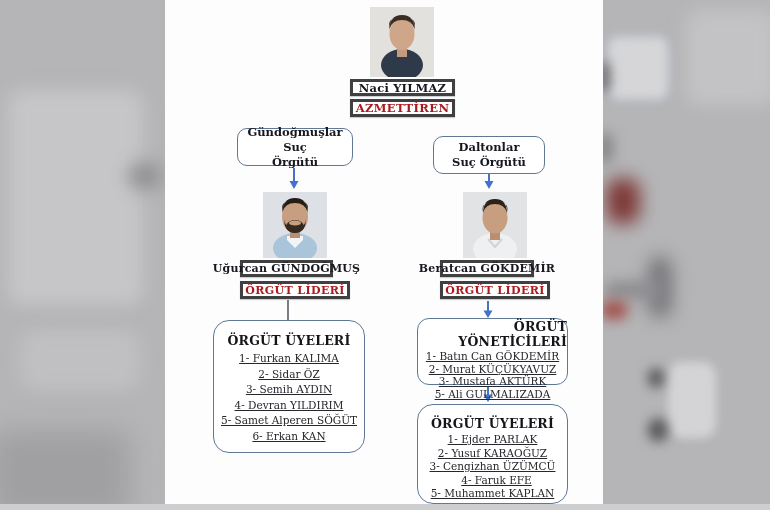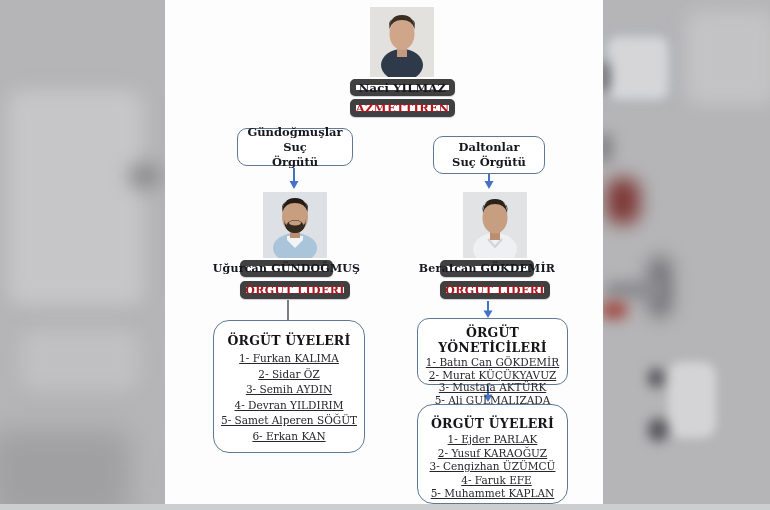--- a/index.html
+++ b/index.html
@@ -19,21 +19,21 @@
   .bottom-strip {
     position: absolute; left: 0; top: 504px; width: 770px; height: 6px;
     background: #cdced0;
   }
 
   .portrait { position: absolute; overflow: hidden; background:#dcdcda; }
   .portrait svg { display:block; width:100%; height:100%; }
 
   .pill {
     position: absolute; background: #fff;
-    border: 6px solid #404040; border-radius: 5px;
+    border: 3px solid #404040; border-radius: 0;
     display: flex; align-items: center; justify-content: center;
     font-weight: bold; font-size: 11px; color: #17181f;
     box-shadow: 0 1px 1px rgba(60,70,90,.25);
     letter-spacing: .2px; white-space: nowrap;
   }
   .pill.role { color: #ab1a20; letter-spacing: .4px; }
 
   .orgbox {
     position: absolute; background: #fff;
     border: 1.5px solid #5f7896; border-radius: 10px;
@@ -163,21 +163,21 @@
   <div class="listbox" style="left:213px; top:320px; width:152px; height:133px; border-radius:16px; padding-top:12px;">
     <div class="title" style="margin-bottom:3px;">ÖRGÜT ÜYELERİ</div>
     <div class="item" style="line-height:15.6px;">1- Furkan KALIMA</div>
     <div class="item" style="line-height:15.6px;">2- Sidar ÖZ</div>
     <div class="item" style="line-height:15.6px;">3- Semih AYDIN</div>
     <div class="item" style="line-height:15.6px;">4- Devran YILDIRIM</div>
     <div class="item" style="line-height:15.6px;">5- Samet Alperen SÖĞÜT</div>
     <div class="item" style="line-height:15.6px;">6- Erkan KAN</div>
   </div>
 
-  <div class="listbox" style="left:417px; top:318px; width:151px; height:67px; border-radius:12px; padding-top:6px;">
+  <div class="listbox" style="left:417px; top:318px; width:151px; height:67px; border-radius:12px; padding-top:0;text-align:right;">
     <div class="title" style="margin-bottom:1px;">ÖRGÜT YÖNETİCİLERİ</div>
     <div class="item" style="line-height:12.6px;">1- Batın Can GÖKDEMİR</div>
     <div class="item" style="line-height:12.6px;">2- Murat KÜÇÜKYAVUZ</div>
     <div class="item" style="line-height:12.6px;">3- Mustafa AKTÜRK</div>
     <div class="item" style="line-height:12.6px;">5- Ali GULMALIZADA</div>
   </div>
 
   <div class="listbox" style="left:417px; top:404px; width:151px; height:100px; border-radius:16px; padding-top:11px;">
     <div class="title" style="margin-bottom:2px;">ÖRGÜT ÜYELERİ</div>
     <div class="item" style="line-height:13.6px;">1- Ejder PARLAK</div>

